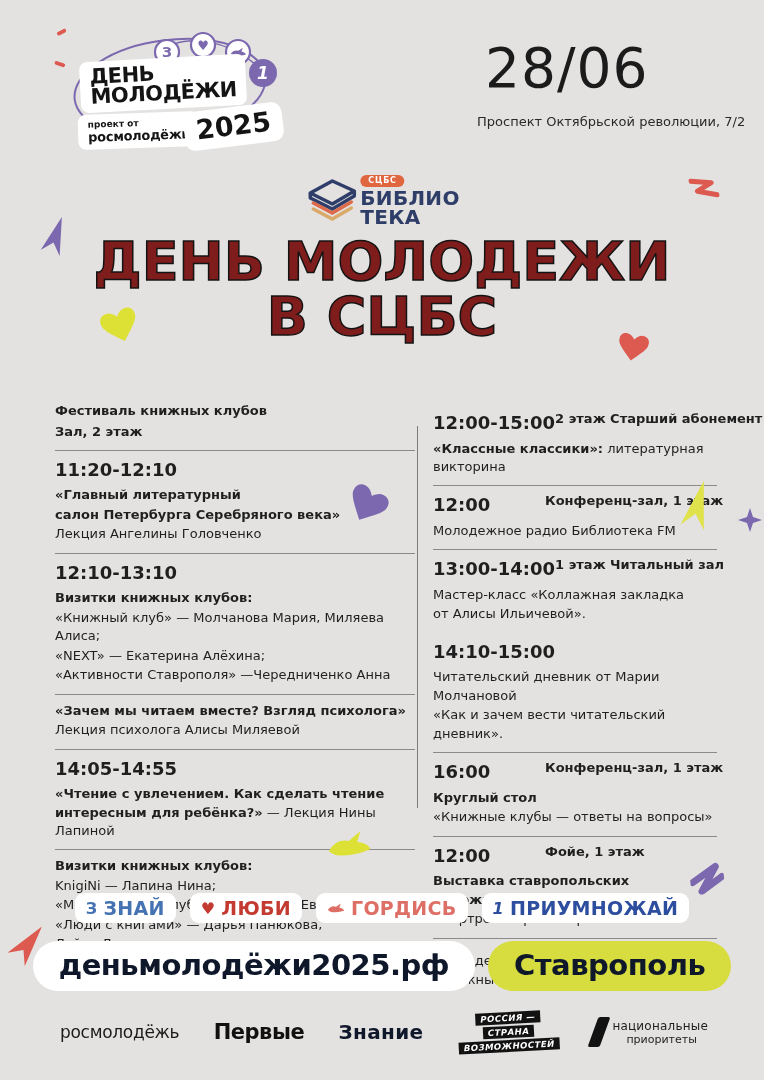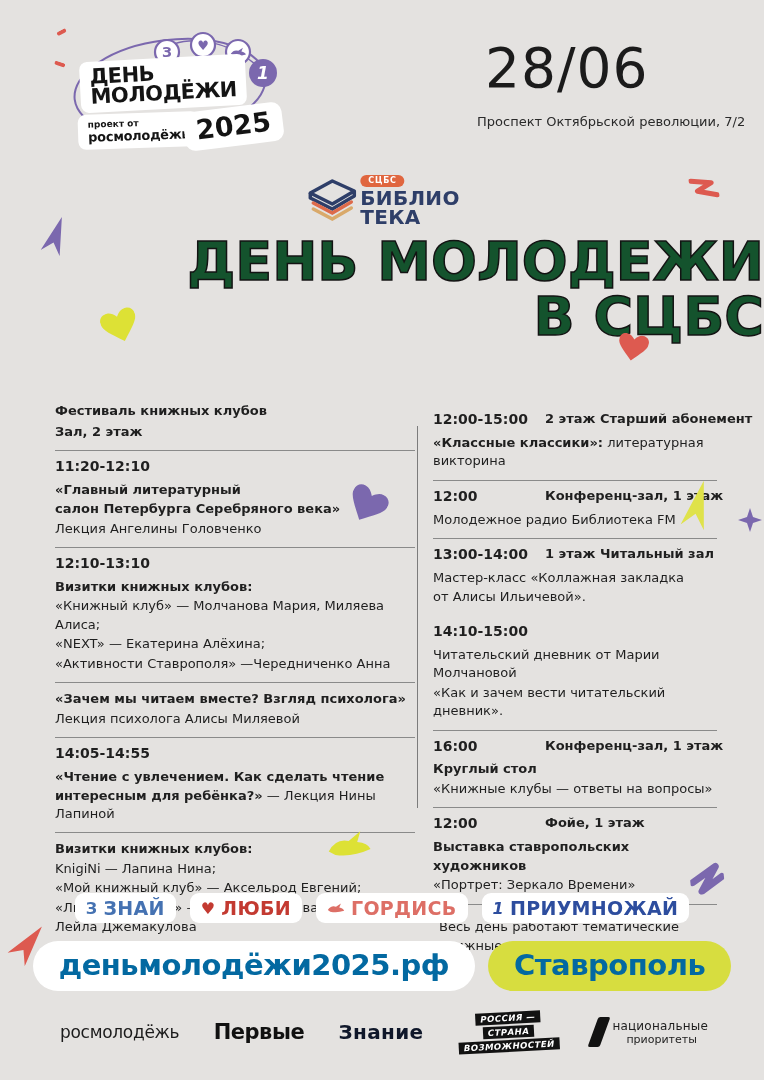--- a/index.html
+++ b/index.html
@@ -21,47 +21,47 @@
   .date-block{position:absolute;left:477px;top:36px;}
   .date-big{font-size:55px;font-weight:normal;letter-spacing:1px;color:#1b1b1b;margin-left:8px;}
   .venue{margin-top:12px;font-size:13px;line-height:1.6;color:#2a2a2a;}
 
   
   .lib-logo{position:absolute;left:50%;top:168px;transform:translateX(-50%);display:flex;align-items:center;}
   .lib-text .lib-badge{display:inline-block;background:#e0663f;color:#fff;font-size:8px;font-weight:bold;letter-spacing:.8px;padding:1px 8px 2px;border-radius:8px;margin-bottom:2px;}
   .lib-name{color:#2e3e68;font-weight:bold;font-size:20px;line-height:.97;letter-spacing:.3px;}
 
   
-  .main-title{position:absolute;left:0;right:0;top:234px;text-align:right;font-size:54px;line-height:1.02;font-weight:bold;color:#14532d;letter-spacing:0;-webkit-text-stroke:1.5px #131313;}
+  .main-title{position:absolute;left:0;right:0;top:234px;text-align:center;font-size:54px;line-height:1.02;font-weight:bold;color:#7f1d1d;letter-spacing:0;-webkit-text-stroke:1.5px #131313;}
 
   
   .schedule{position:absolute;left:55px;top:374px;width:662px;font-size:13px;line-height:1.42;color:#1f1f1f;}
   .col-left{position:absolute;left:0;top:6px;width:360px;}
   .col-right{position:absolute;left:378px;top:30px;width:284px;}
   .v-divider{position:absolute;left:362px;top:52px;width:1px;height:382px;background:#7c7c7c;}
   .schedule hr{border:0;border-top:1px solid #8a8a8a;margin:0;}
   .item{padding:6px 0 8px;}
-  .time{font-weight:bold;font-size:14px;margin:0 0 4px;}
+  .time{font-weight:bold;font-size:18px;margin:0 0 4px;}
   .line{margin:1px 0;}
   .t{font-weight:bold;}
   .tp{display:flex;white-space:nowrap;margin-bottom:4px;}
   .tp .time{flex:0 0 112px;margin:0;}
   .tp .place{font-weight:bold;font-size:13px;}
   .note{padding:12px 0 0 6px;}
 
   
   .badges{position:absolute;left:0;right:0;top:893px;display:flex;justify-content:center;align-items:center;gap:14px;}
   .badge{background:#fff;border-radius:9px;padding:4px 11px;display:flex;align-items:center;gap:6px;font-weight:bold;font-size:19px;letter-spacing:.3px;}
   .c-blue{color:#4572b2;}.c-red{color:#c33a31;}.c-salmon{color:#dd6f66;}.c-navy{color:#2d4d9e;}
   .bicon{font-size:16px;}
   .skew{font-style:italic;}
 
   
   .links{position:absolute;left:0;right:0;top:941px;display:flex;justify-content:center;align-items:center;gap:13px;}
-  .link-pill{background:#fff;border-radius:28px;padding:7px 26px 9px;font-size:29px;font-weight:bold;color:#0369a1;letter-spacing:-.5px;}
+  .link-pill{background:#fff;border-radius:28px;padding:7px 26px 9px;font-size:29px;font-weight:bold;color:#0f172a;letter-spacing:-.5px;}
   .city-pill{background:#d7dd3f;}
 
   
   .partners{position:absolute;left:60px;right:56px;top:1012px;display:flex;justify-content:space-between;align-items:center;}
   .p-rosmol{font-size:17px;color:#1b1b1b;letter-spacing:-.3px;}
   .p-pervye{font-size:21px;font-weight:bold;color:#111;letter-spacing:-.5px;}
   .p-znanie{font-size:20px;font-weight:bold;color:#0f172a;letter-spacing:.3px;}
   .p-rsv{display:flex;flex-direction:column;align-items:center;gap:2px;transform:rotate(-3deg);}
   .rsv-chip{background:#121212;color:#fff;font-size:8.5px;font-style:italic;font-weight:bold;letter-spacing:.5px;padding:1px 5px;}
   .p-np{display:flex;align-items:center;gap:7px;color:#1d1d1d;}

